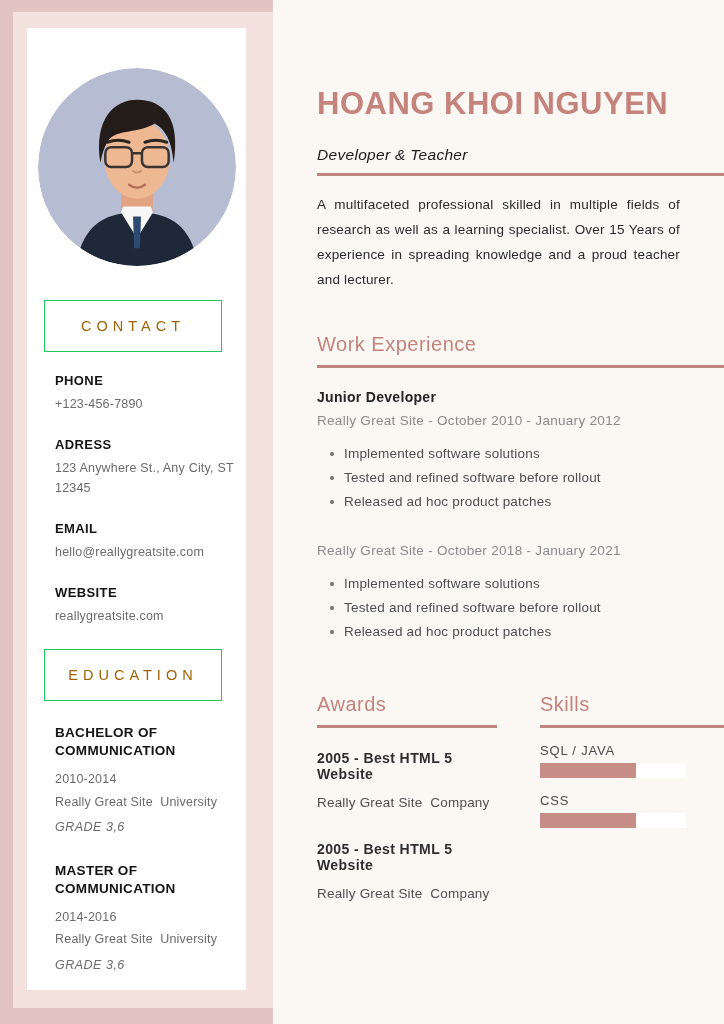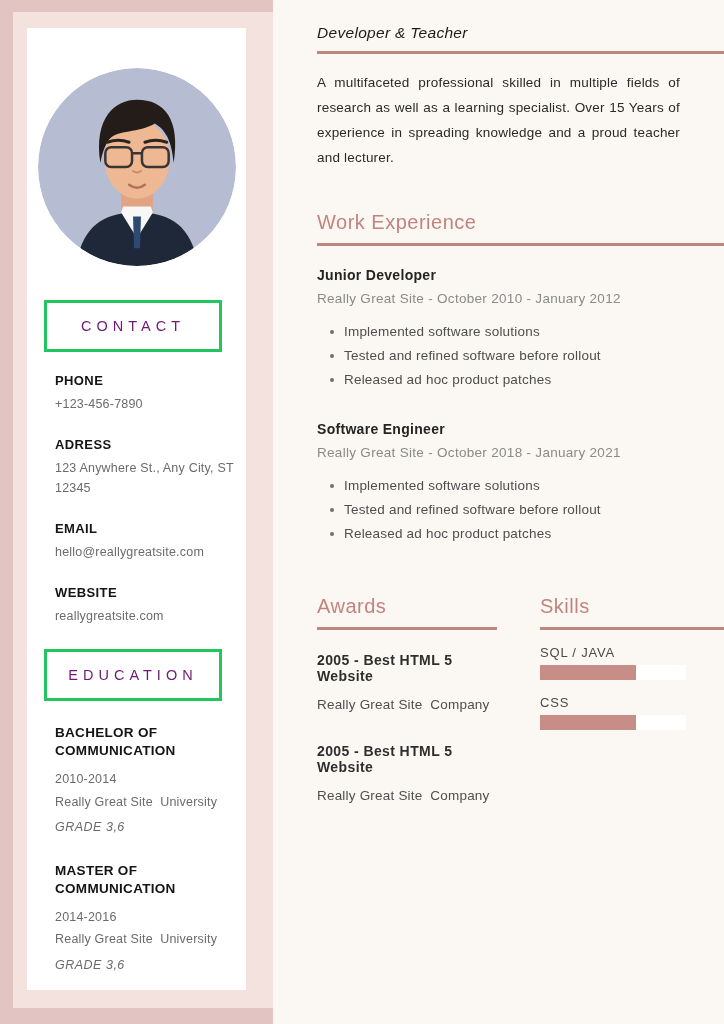--- a/index.html
+++ b/index.html
@@ -17,23 +17,23 @@
   .card {
     position:absolute; left:27px; top:28px; width:219px; height:962px;
     background:#ffffff;
   }
 
   .photo-wrap { width:198px; height:198px; margin:40px auto 0 auto; border-radius:50%; overflow:hidden; }
   .photo-wrap svg { display:block; width:100%; height:100%; }
 
   .side-box {
     width:178px; margin:34px 0 0 17px; height:52px;
-    background:#ffffff; border:3px solid #22c55e;
+    background:#ffffff; border:1px solid #22c55e;
     display:flex; align-items:center; justify-content:center;
-    font-size:14.5px; letter-spacing:5px; color:#701a75;
+    font-size:14.5px; letter-spacing:5px; color:#a16207;
   }
   .side-content { padding:21px 10px 0 28px; }
   .c-item { margin-bottom:23px; }
   .c-label { font-size:13px; font-weight:bold; color:#141414; letter-spacing:0.4px; margin-bottom:6px; }
   .c-value { font-size:12.5px; color:#6b6b6b; letter-spacing:0.2px; line-height:1.6; }
 
   .edu-content { padding:23px 8px 0 28px; }
   .edu-entry { margin-bottom:26px; }
   .edu-degree { font-size:13.5px; font-weight:bold; color:#141414; line-height:1.35; letter-spacing:0.3px; }
   .edu-line { font-size:12.5px; color:#6b6b6b; letter-spacing:0.2px; margin-top:4px; line-height:1.45; }
@@ -162,40 +162,40 @@
           <div class="edu-line pre">Really Great Site  University</div>
           <div class="edu-line edu-grade">GRADE 3,6</div>
         </div>
       </div>
 
     </div>
   </div>
 
   <div class="main">
 
+    <div class="name">HOANG KHOI NGUYEN</div>
     <div class="role">Developer &amp; Teacher</div>
 
     <div class="rule"></div>
     <p class="para">A multifaceted professional skilled in multiple fields of research as well as a learning specialist. Over 15 Years of experience in spreading knowledge and a proud teacher and lecturer.</p>
 
     <div class="section-title work-title">Work Experience</div>
     <div class="rule"></div>
 
     <div class="job">
       <div class="job-title">Junior Developer</div>
       <div class="job-meta">Really Great Site - October 2010 - January 2012</div>
       <ul>
         <li>Implemented software solutions</li>
         <li>Tested and refined software before rollout</li>
         <li>Released ad hoc product patches</li>
       </ul>
     </div>
 
     <div class="job">
-      <div class="job-title">Software Engineer</div>
       <div class="job-meta">Really Great Site - October 2018 - January 2021</div>
       <ul>
         <li>Implemented software solutions</li>
         <li>Tested and refined software before rollout</li>
         <li>Released ad hoc product patches</li>
       </ul>
     </div>
 
     <div class="bottom-row">
 

